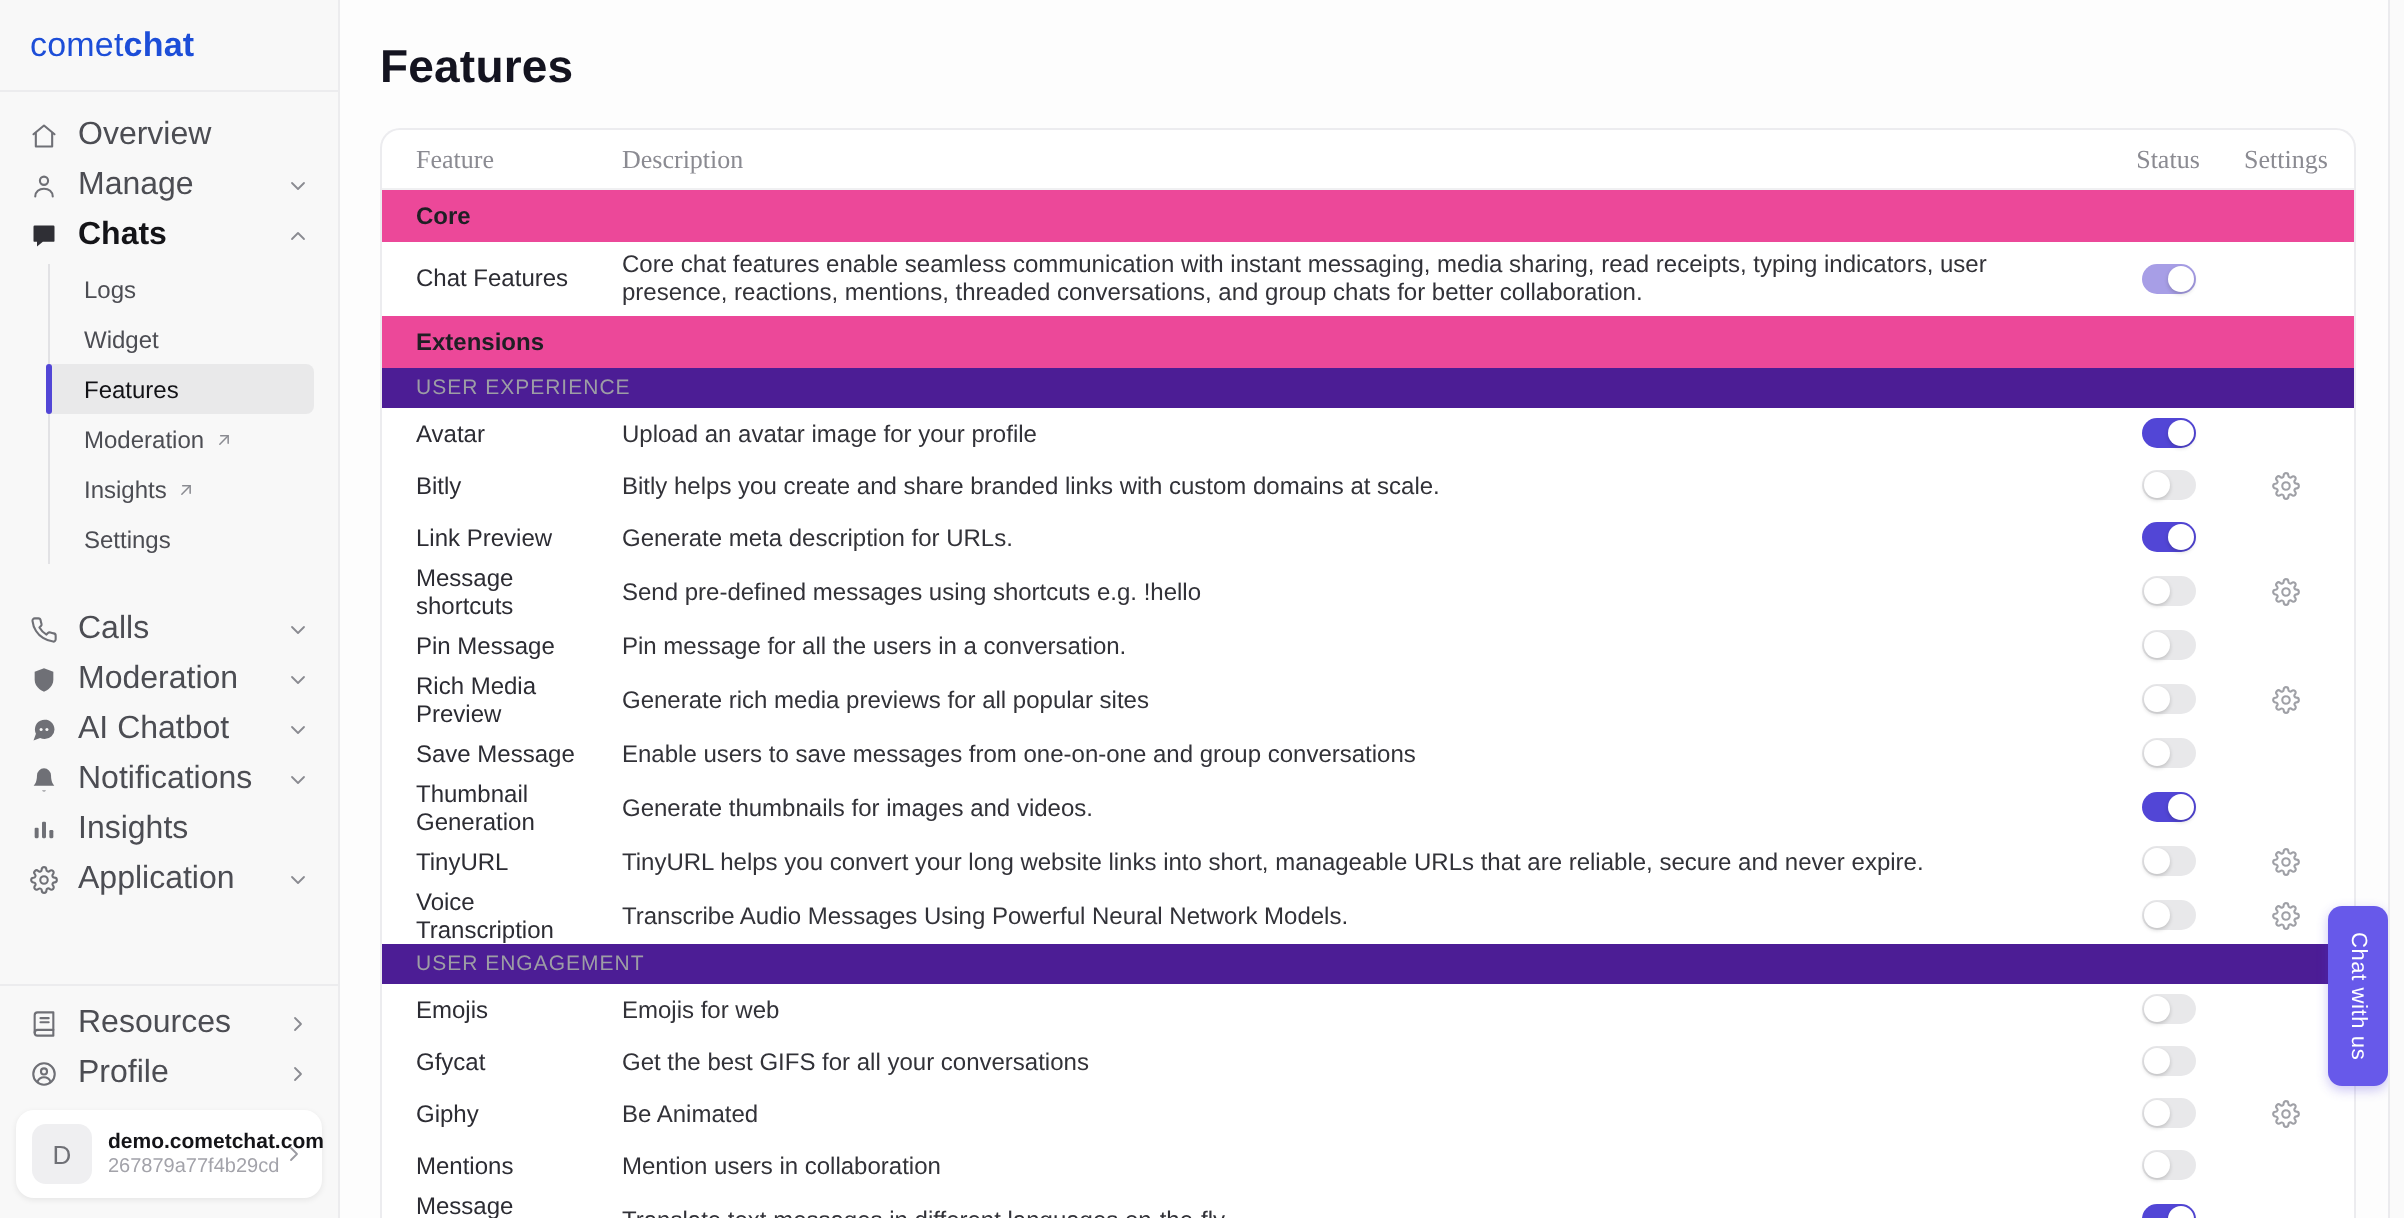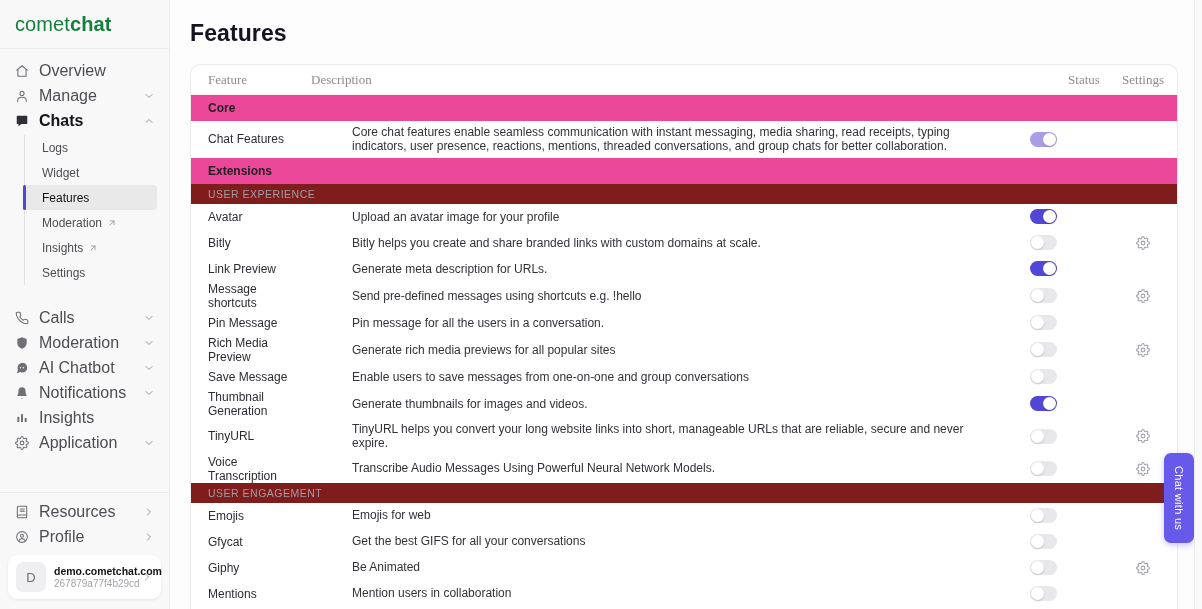--- a/index.html
+++ b/index.html
@@ -2,21 +2,21 @@
 <html style="--accent: #5246d6; --accent-muted: #a79ee6; --toggle-off: #e8e8ea; --chat-btn: #6759ea;"><head>
 <meta charset="utf-8">
 <style>
   * { margin:0; padding:0; box-sizing:border-box; }
   html,body { width:1202px; height:609px; overflow:hidden; }
   body { font-family:"Liberation Sans", sans-serif; background:#fdfdfd; color:#27272a; }
   .app { display:flex; width:1202px; height:609px; }
 
   
   .sidebar { width:170px; min-width:170px; height:100%; background:#f8f8f8; border-right:1px solid #ececee; display:flex; flex-direction:column; }
-  .logo { padding:13px 15px 12px; font-size:20px; color:#15803d; border-bottom:1px solid #ececee; letter-spacing:.1px; }
+  .logo { padding:13px 15px 12px; font-size:17px; color:#1d4ed8; border-bottom:1px solid #ececee; letter-spacing:.1px; }
   .logo b { font-weight:700; }
   nav { padding-top:9px; flex:1 1 auto; overflow:hidden; }
   .nav-item { display:flex; align-items:center; height:25px; padding:0 14px 0 15px; cursor:pointer; }
   .nav-icon { width:14px; height:14px; display:inline-flex; margin-right:10px; color:#6f7076; flex:0 0 14px; }
   .nav-icon svg { width:14px; height:14px; }
   .nav-label { font-size:16px; color:#4c4d53; flex:1 1 auto; white-space:nowrap; }
   .nav-item.active .nav-label { color:#141418; font-weight:700; }
   .nav-item.active .nav-icon { color:#2f2f35; }
   .chev { width:12px; height:12px; color:#8a8b91; display:inline-flex; }
   .chev svg { width:12px; height:12px; }
@@ -37,23 +37,23 @@
   
   .main { flex:1 1 auto; position:relative; background:#fdfdfd; overflow:hidden; }
   .page-title { font-size:23px; font-weight:700; color:#141420; padding:20px 0 0 20px; letter-spacing:.1px; }
   .table-card { margin:17px 24px 0 20px; width:988px; background:#fff; border:1px solid #ececef; border-bottom:none; border-radius:10px 10px 0 0; overflow:hidden; }
   .trow { display:grid; grid-template-columns:103px 1fr 50px 68px; align-items:center; padding-left:17px; }
   .thead { height:30px; border-bottom:1px solid #f0f0f2; }
   .thead > div { font-size:13px; color:#8b8b92;font-family:Liberation Serif, serif; }
   .c-status, .c-settings { text-align:center; }
   .row-section { height:26px; background:#ec4899; }
   .row-section .sec-label { font-size:12px; font-weight:700; color:#1f1f24; }
-  .row-subsection { height:20px; background:#7f1d1d; }
+  .row-subsection { height:20px; background:#4c1d95; }
   .row-subsection .sub-label { font-size:10.5px; color:#9d9da5; letter-spacing:.5px; }
-  .row-feature { min-height:26px;gap:41px; }
+  .row-feature { min-height:26px; }
   .f-name { font-size:12px; color:#2c2c33; padding-right:6px; }
   .f-desc { font-size:12px; color:#323238; line-height:1.2; padding:4px 12px 4px 0; }
   .cell-status { display:flex; justify-content:center; }
   .cell-settings { display:flex; justify-content:center; }
 
   
   .toggle { width:27px; height:15px; border-radius:9px; position:relative; cursor:pointer; background:var(--toggle-off); }
   .toggle .knob { position:absolute; top:1px; left:1px; width:13px; height:13px; border-radius:50%; background:#fff; box-shadow:0 1px 2px rgba(0,0,0,.18); }
   .toggle.on { background:var(--accent); }
   .toggle.on .knob, .toggle.muted .knob { left:auto; right:1px; }

